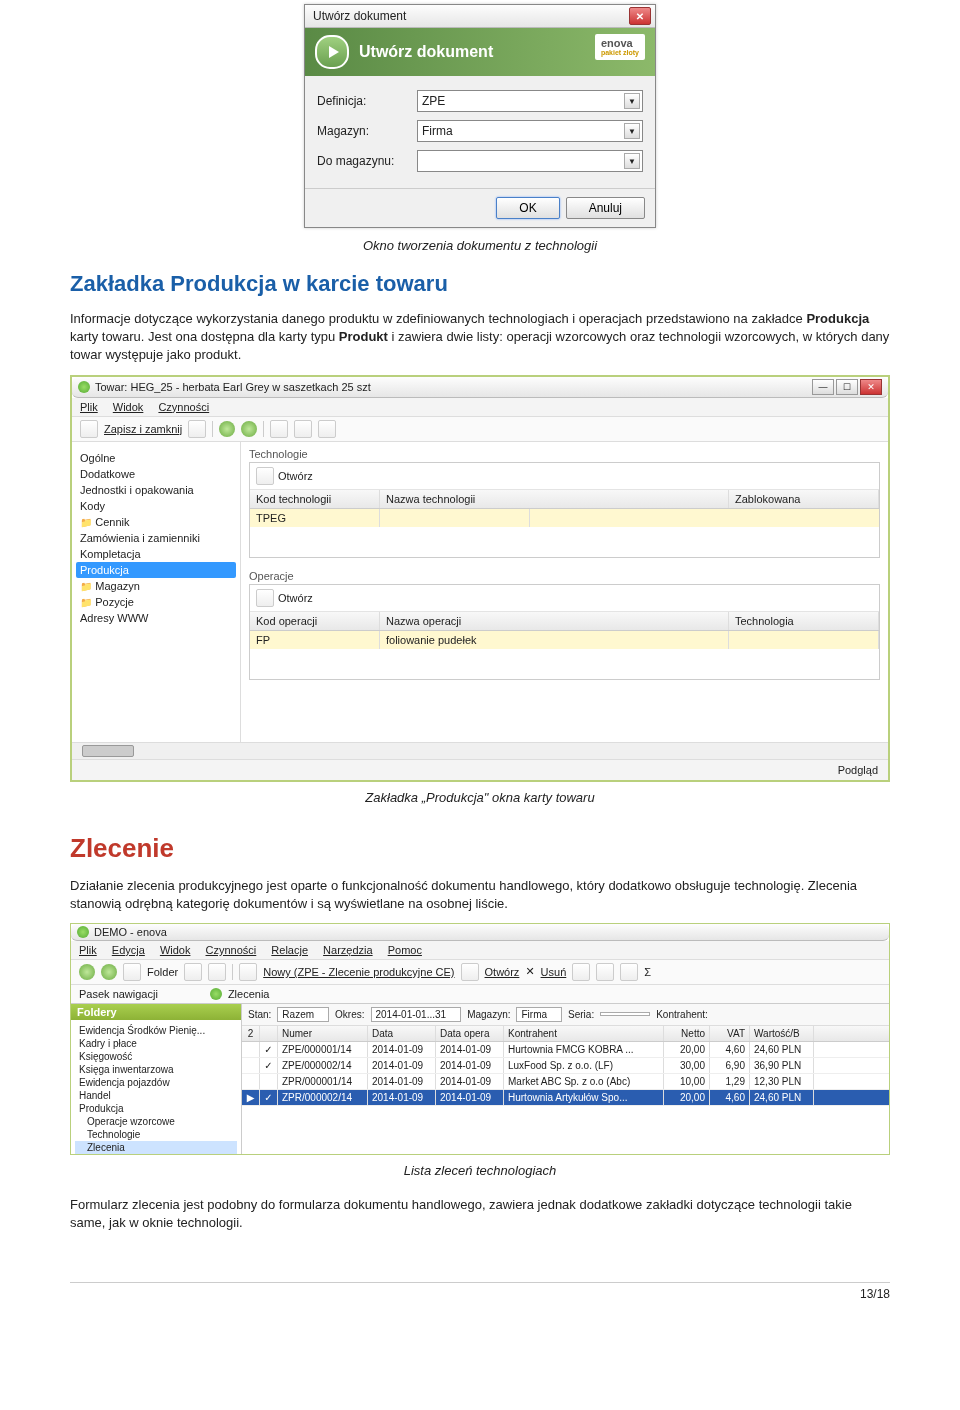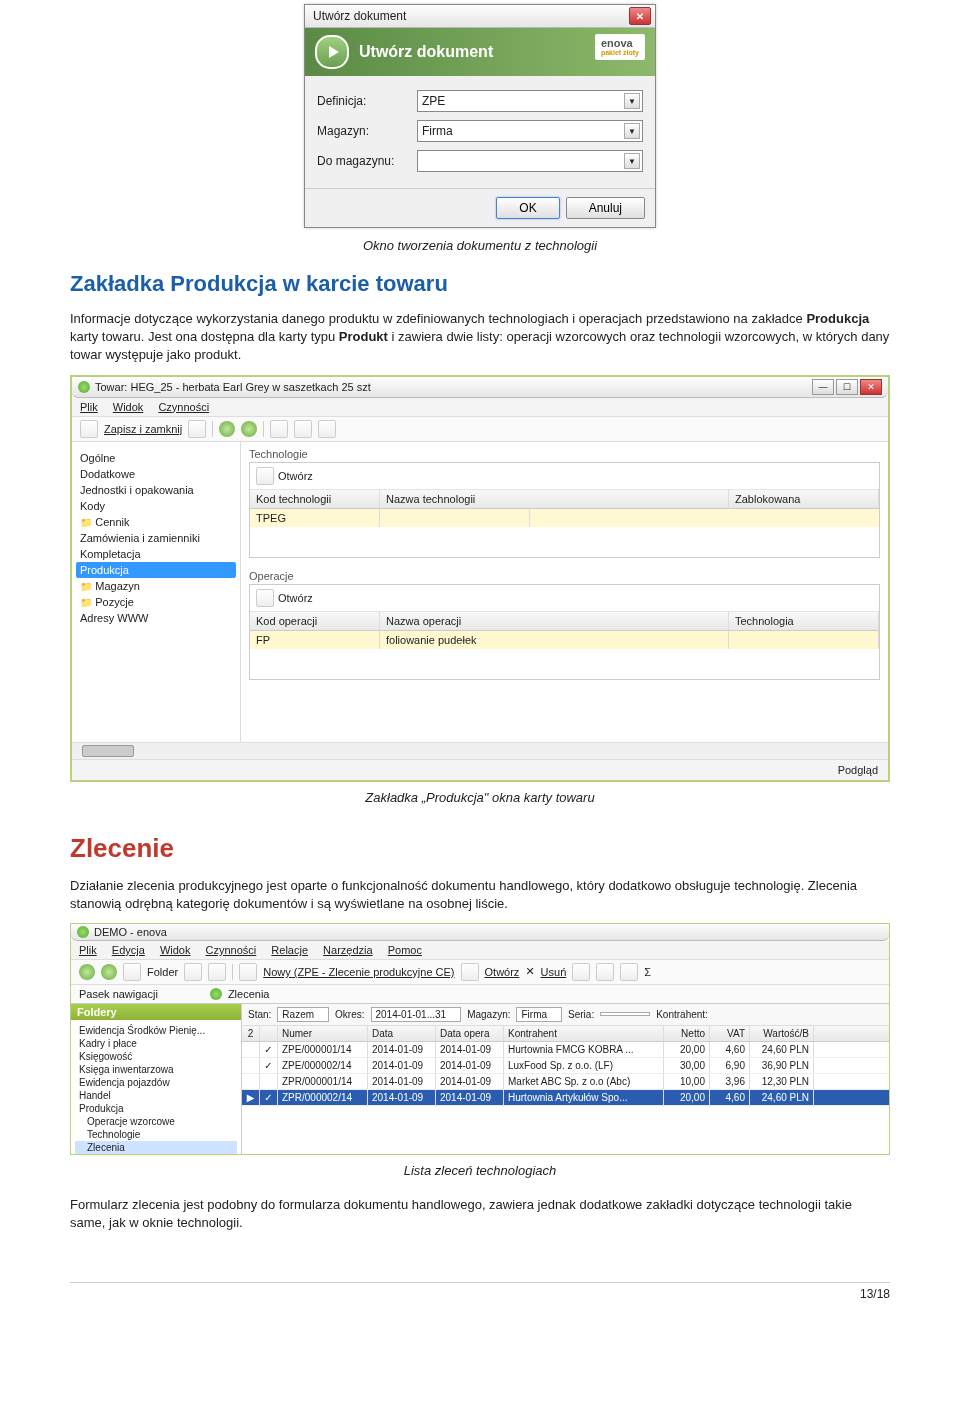--- a/index.html
+++ b/index.html
@@ -62,21 +62,21 @@
   .foldersbar { background:linear-gradient(#a9cf4f,#8db236); color:#fff; font-weight:bold; padding:2px 6px; font-size:11px; }
   .tree { font-size:10px; padding:4px; }
   .tree div { padding:1px 0 1px 12px; white-space:nowrap; }
   .tree .lvl1 { padding-left:4px; }
   .tree .sel { background:#cde3ff; }
   .datagrid { flex:1; overflow:hidden; }
   .dg-head { display:flex; background:linear-gradient(#f8f8f8,#e8e8e8); border-bottom:1px solid #ccc; }
   .dg-head div, .dg-row div { padding:2px 4px; border-right:1px solid #ddd; box-sizing:border-box; overflow:hidden; text-overflow:ellipsis; white-space:nowrap; }
   .dg-row { display:flex; border-bottom:1px solid #eee; }
   .dg-row.sel { background:#2a5db0; color:#fff; }
-  .c0{width:18px;text-align:center;} .c1{width:18px;text-align:center;} .c2{width:90px;} .c3{width:68px;} .c4{width:68px;} .c5{width:160px;} .c6{width:46px;text-align:right;} .c7{width:40px;text-align:right;} .c8{width:64px;text-align:right;}
+  .c0{width:18px;text-align:center;} .c1{width:18px;text-align:center;} .c2{width:90px;} .c3{width:68px;} .c4{width:68px;} .c5{width:160px;} .c6{width:46px;text-align:right;} .c7{width:40px;text-align:right;} .c8{width:64px;}
   .pagenum { text-align:right; font-size:12px; margin-top:50px; border-top:1px solid #ccc; padding-top:4px; }
   .underline { text-decoration:underline; }
 </style>
 </head>
 <body>
 <div class="page">
 
 <div class="dialog1">
   <div class="titlebar">
     <span>Utwórz dokument</span>
@@ -321,21 +321,21 @@
             <div class="c8">36,90 PLN</div>
       </div>
       <div class="dg-row">
         <div class="c0"></div>
             <div class="c1"></div>
             <div class="c2">ZPR/000001/14</div>
             <div class="c3">2014-01-09</div>
             <div class="c4">2014-01-09</div>
             <div class="c5">Market ABC Sp. z o.o (Abc)</div>
             <div class="c6">10,00</div>
-            <div class="c7">3,96</div>
+            <div class="c7">1,29</div>
             <div class="c8">12,30 PLN</div>
       </div>
       <div class="dg-row sel">
         <div class="c0">▶</div>
             <div class="c1">✓</div>
             <div class="c2">ZPR/000002/14</div>
             <div class="c3">2014-01-09</div>
             <div class="c4">2014-01-09</div>
             <div class="c5">Hurtownia Artykułów Spo...</div>
             <div class="c6">20,00</div>

